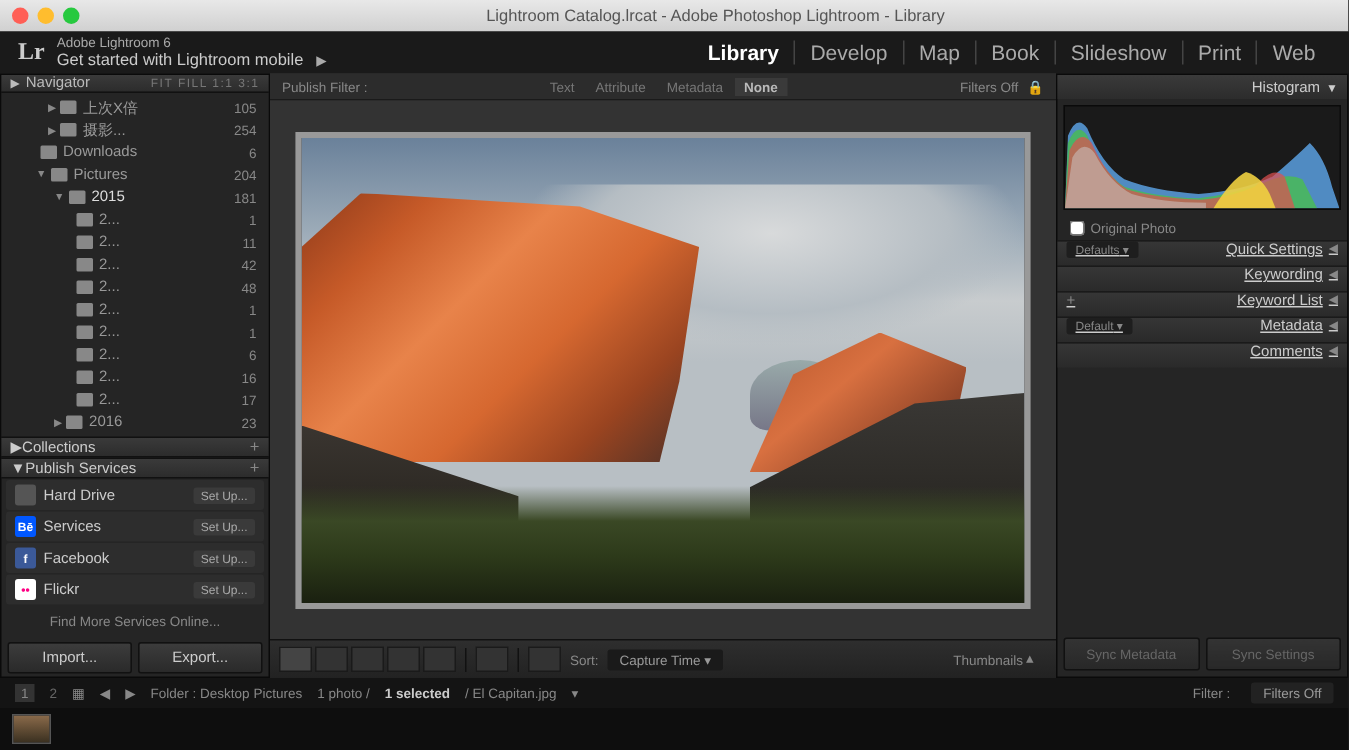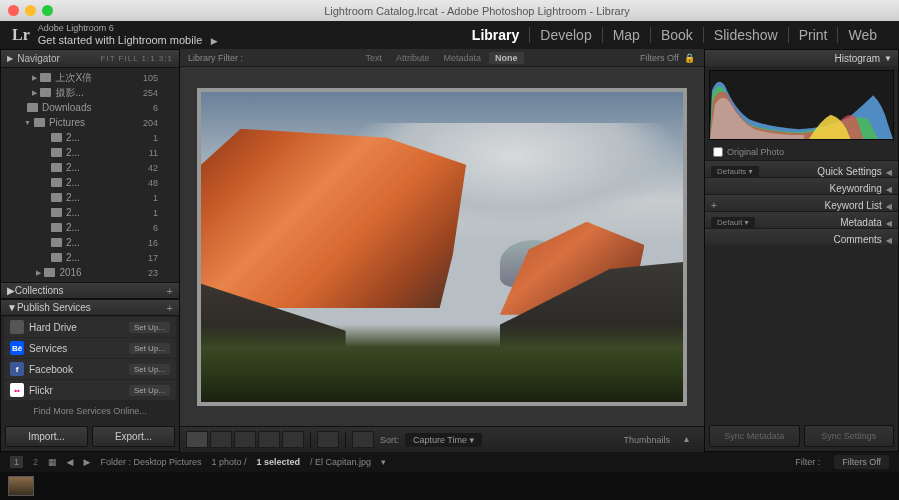--- a/index.html
+++ b/index.html
@@ -18,21 +18,21 @@
 .modules span { color:#aaa; font-size:14px; padding:0 10px; border-right:1px solid #444; cursor:pointer; }
 .modules span:last-child{border-right:none;}
 .modules span.active { color:#fff; font-weight:bold; }
 .main { display:flex; height:403px; background:#1e1e1e; }
 .leftp,.rightp { width:180px; background:#252525; display:flex; flex-direction:column; border:1px solid #0a0a0a;}
 .rightp{width:195px;}
 .phead { height:18px; background:linear-gradient(#3a3a3a,#2c2c2c); display:flex; align-items:center; padding:0 6px; color:#bbb; font-size:10px; border-bottom:1px solid #111;}
 .phead .tri { font-size:8px; margin-right:4px;} 
 .viewopts { margin-left:auto; font-size:8px; color:#777; letter-spacing:1px;}
 .tree { flex:0 0 auto; background:#252525; overflow:hidden; padding:2px 0;}
-.trow { display:flex; align-items:center; height:15px; padding-right:21px; color:#999; font-size:10px;}
+.trow { display:flex; align-items:center; height:15px; padding-right:8px; color:#999; font-size:10px;}
 .trow .ind { display:inline-block; }
 .trow .disc { font-size:7px; margin:0 3px; color:#888;}
 .trow .fico { width:11px;height:9px;background:#888;margin-right:4px;border-radius:1px; display:inline-block;}
 .trow .cnt { margin-left:auto; color:#888; font-size:9px;}
 .trow.sel { color:#ddd;}
 .secthead { height:17px; background:linear-gradient(#3a3a3a,#2c2c2c); display:flex; align-items:center; padding:0 6px; color:#ccc; font-size:10px; border-top:1px solid #111;border-bottom:1px solid #111;}
 .secthead .plus{margin-left:auto;color:#888;font-size:11px;}
 .pubitem { height:20px; display:flex; align-items:center; padding:0 6px; background:#2d2d2d; margin:1px 3px; border-radius:2px; font-size:10px; color:#ccc;}
 .pubitem .pico{width:14px;height:14px;margin-right:5px;border-radius:2px;display:flex;align-items:center;justify-content:center;font-size:8px;font-weight:bold;}
 .pubitem .setup{margin-left:auto;background:#3a3a3a;padding:1px 5px;border-radius:2px;font-size:8px;color:#aaa;}
@@ -55,24 +55,24 @@
 .halfdome{position:absolute;right:24%;top:48%;width:14%;height:15%;background:linear-gradient(#9aa,#778);border-radius:50% 50% 20% 20%;}
 .valley-left{position:absolute;left:0;bottom:0;width:30%;height:38%;background:linear-gradient(#3a3530,#1a1812);clip-path:polygon(0 0,100% 40%,100% 100%,0 100%);}
 .valley-right{position:absolute;right:0;bottom:0;width:38%;height:45%;background:linear-gradient(#3a3835,#1c1a15);clip-path:polygon(0 45%,60% 5%,100% 0,100% 100%,0 100%);}
 .forest{position:absolute;bottom:0;left:0;width:100%;height:25%;background:linear-gradient(to top,#1a2010,#2d3a1a 40%,#3a4825 70%,transparent);}
 .toolbar{height:26px;background:linear-gradient(#2e2e2e,#222);border-top:1px solid #111;display:flex;align-items:center;padding:0 6px;gap:2px;}
 .tbtn{width:22px;height:17px;background:#333;border:1px solid #1a1a1a;display:inline-block;}
 .tbtn.act{background:#444;}
 .tsep{width:1px;height:16px;background:#111;margin:0 4px;}
 .toolbar .sort{color:#888;font-size:9px;margin-left:4px;}
 .toolbar .sortval{background:#1a1a1a;padding:2px 8px;border-radius:2px;color:#999;font-size:9px;margin-left:4px;}
-.toolbar .thumbs{margin-left:auto;color:#888;font-size:9px;margin-right:12px;}
+.toolbar .thumbs{margin-left:auto;color:#888;font-size:9px;}
 .rightp .histo{height:70px;background:#1a1a1a;margin:4px;position:relative;border:1px solid #0a0a0a;overflow:hidden;}
 .rightp .hhead{height:16px;background:linear-gradient(#3a3a3a,#2c2c2c);display:flex;align-items:center;padding:0 6px;justify-content:flex-end;color:#ccc;font-size:10px;}
-.rightp .rsect{height:17px;background:linear-gradient(#363636,#2a2a2a);display:flex;align-items:flex-end;padding:0 6px;color:#ccc;font-size:10px;justify-content:space-between;border-top:1px solid #1a1a1a;}
+.rightp .rsect{height:17px;background:linear-gradient(#363636,#2a2a2a);display:flex;align-items:flex-start;padding:0 6px;color:#ccc;font-size:10px;justify-content:space-between;border-top:1px solid #1a1a1a;text-decoration:underline;}
 .rightp .rsect .lbl{margin-left:auto;margin-right:4px;}
 .rightp .rsect .caret{color:#888;font-size:8px;}
 .rightp .preset{background:#1e1e1e;padding:1px 6px;border-radius:2px;color:#888;font-size:8px;}
 .rightp .orig{padding:3px 8px;color:#888;font-size:9px;display:flex;align-items:center;gap:4px;}
 .rightp .orig input{width:10px;height:10px;}
 .rightp .btnrow2{display:flex;gap:4px;padding:4px;margin-top:auto;}
 .syncbtn{flex:1;background:linear-gradient(#333,#282828);border:1px solid #111;color:#666;font-size:9px;padding:5px 0;text-align:center;border-radius:2px;}
 .statusbar{height:20px;background:#141414;display:flex;align-items:center;padding:0 10px;color:#888;font-size:9px;gap:10px;}
 .statusbar .sb-filter{margin-left:auto;}
 .statusbar .fval{background:#222;padding:2px 8px;color:#999;border-radius:2px;margin-left:4px;}
@@ -139,20 +139,27 @@
           <span>Downloads</span>
           <span class="cnt">6</span>
         </div>
         <div class="trow">
           <span class="ind" style="width:20px"></span>
           <span class="disc">▼</span>
           <span class="fico"></span>
           <span>Pictures</span>
           <span class="cnt">204</span>
         </div>
+        <div class="trow sel">
+          <span class="ind" style="width:32px"></span>
+          <span class="disc">▼</span>
+          <span class="fico"></span>
+          <span>2015</span>
+          <span class="cnt">181</span>
+        </div>
         <div class="trow">
           <span class="ind" style="width:44px"></span>
           <span class="disc"></span>
           <span class="fico"></span>
           <span>2...</span>
           <span class="cnt">1</span>
         </div>
         <div class="trow">
           <span class="ind" style="width:44px"></span>
           <span class="disc"></span>
@@ -251,21 +258,21 @@
       </div>
     <div class="findmore">Find More Services Online...</div>
     <div class="btnrow">
       <div class="lbtn">Import...</div>
       <div class="lbtn">Export...</div>
     </div>
   </div>
 
   <div class="center">
     <div class="filterbar">
-      <span>Library Filter :</span>
+      <span>Publish Filter :</span>
       <div class="ftabs">
         <span>Text</span>
         <span>Attribute</span>
         <span>Metadata</span>
         <span class="act">None</span>
       </div>
       <span class="fstat">Filters Off</span>
       <span class="lock">🔒</span>
     </div>
     <div class="imgarea">

